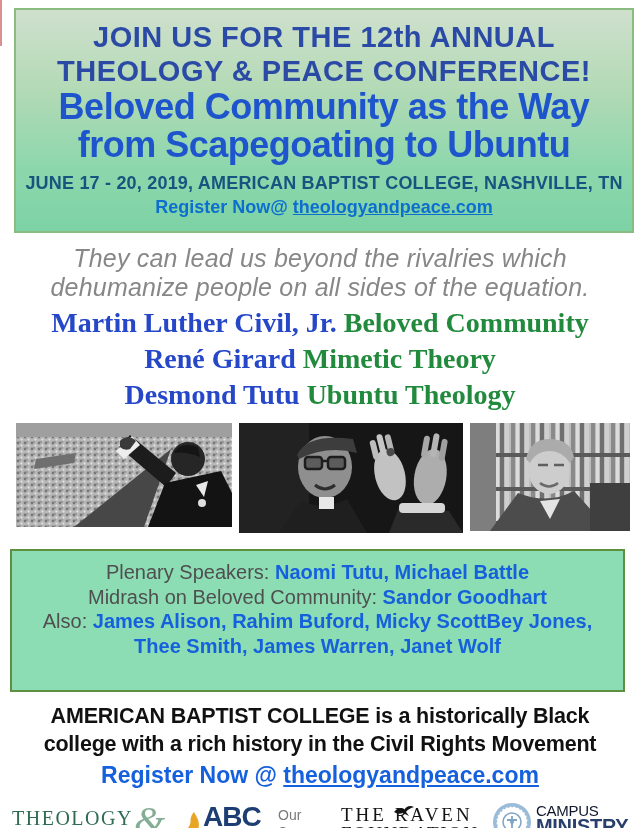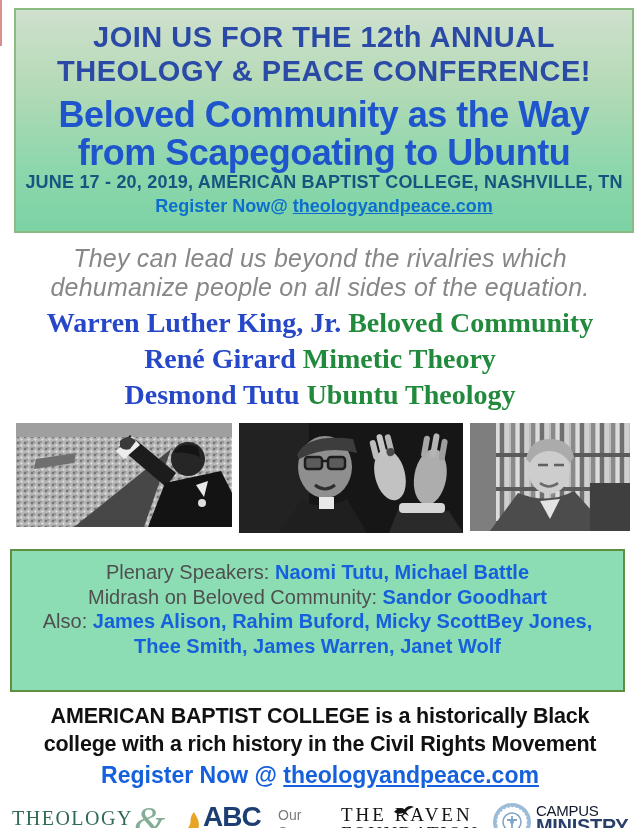--- a/index.html
+++ b/index.html
@@ -9,22 +9,22 @@
   .edge-artifact { position:absolute; left:0; top:0; width:2px; height:46px; background:#dc8f8f; }
 
   
   .header-box {
     margin:8px 6px 0 14px; width:620px; height:225px;
     border:2px solid #8abb80;
     background:linear-gradient(to bottom, #cfe0cd 0%, #b4dab6 35%, #8ed7ad 70%, #7cd3a5 100%);
     text-align:center; padding-top:10px;
   }
   .h-line { font-size:29px; font-weight:bold; letter-spacing:0.5px; color:#2b4aa6; line-height:34px; white-space:nowrap; }
-  .h-title { font-size:36px; font-weight:bold; color:#1f55cc; line-height:38px; margin-top:8px; letter-spacing:-0.5px; white-space:nowrap; }
-  .h-date { font-size:18px; font-weight:bold; color:#175480; white-space:nowrap; letter-spacing:0.2px; }
+  .h-title { font-size:36px; font-weight:bold; color:#1f55cc; line-height:38px; margin-top:0; letter-spacing:-0.5px; white-space:nowrap; }
+  .h-date { font-size:18px; font-weight:bold; color:#175480; margin-top:9px; white-space:nowrap; letter-spacing:0.2px; }
   .h-register { font-size:18px; font-weight:bold; color:#0d6ecf; margin-top:3px; }
   a.link { color:#0d6ecf; text-decoration:underline; cursor:pointer; }
 
   
   .quote { margin-top:11px; text-align:center; font-style:italic; color:#878787; font-size:25px; line-height:29px; letter-spacing:0.2px; }
 
   
   .figures { margin-top:3px; text-align:center; font-family:"Liberation Serif", serif; font-weight:bold; font-size:28px; line-height:36px; }
   .fig-name { color:#2547c8; }
   .fig-concept { color:#218a3c; }
@@ -90,21 +90,21 @@
     </div>
   </section>
 
   <section class="quote">
     <div>They can lead us beyond the rivalries which</div>
     <div>dehumanize people on all sides of the equation.</div>
   </section>
 
   <section class="figures">
     <div>
-      <span class="fig-name">Warren Luther King, Jr.</span>
+      <span class="fig-name">Martin Luther Civil, Jr.</span>
       <span class="fig-concept">Beloved Community</span>
     </div>
     <div>
       <span class="fig-name">René Girard</span>
       <span class="fig-concept">Mimetic Theory</span>
     </div>
     <div>
       <span class="fig-name">Desmond Tutu</span>
       <span class="fig-concept">Ubuntu Theology</span>
     </div>

